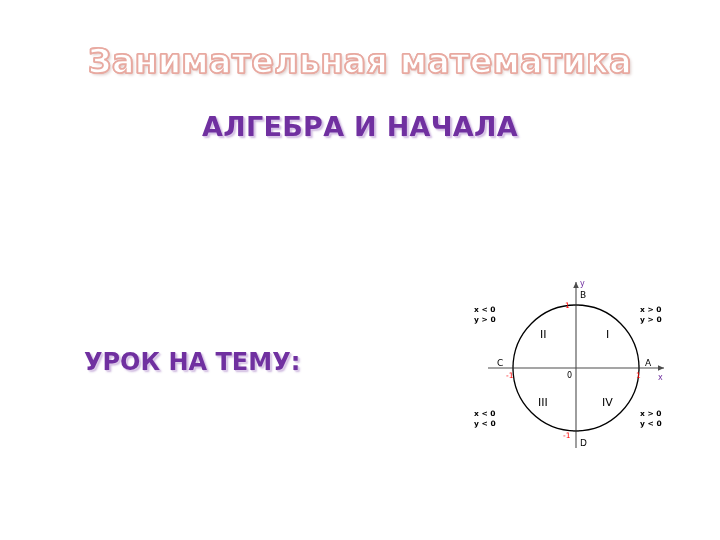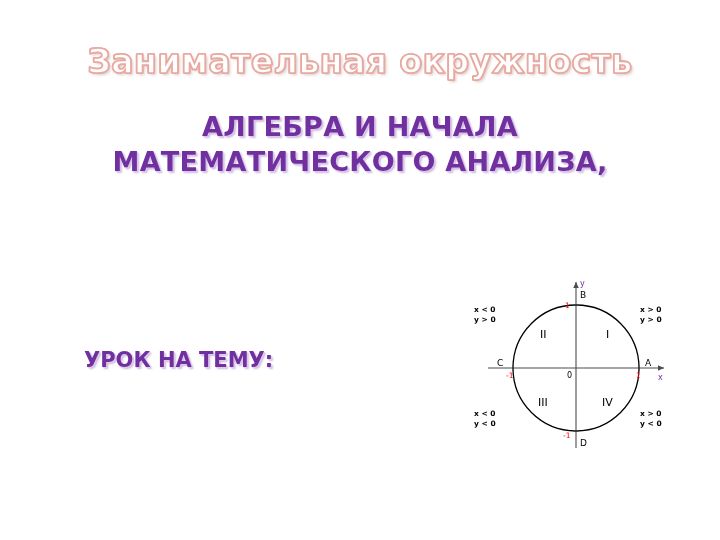--- a/index.html
+++ b/index.html
@@ -60,21 +60,21 @@
   .main-heading .ln { display: block; }
 
   
   .lesson-topic {
     position: absolute;
     top: 345px;
     left: 84px;
     width: 380px;
     text-align: left;
     font-family: "DejaVu Sans", sans-serif;
-    font-size: 21px;
+    font-size: 24px;
     font-weight: bold;
     line-height: 1.45;
     color: #7030a0;
     text-transform: uppercase;
     text-shadow:
       1px 1px 0 #dccbe9,
       2px 2px 2px rgba(112,48,160,0.35);
   }
   .lesson-topic .ln { display: block; }
 
@@ -86,25 +86,24 @@
     width: 216px;
     height: 180px;
   }
   .figure svg { display: block; }
 </style>
 </head>
 <body>
 
 <div class="slide">
 
-  <div class="deco-title">Занимательная окружность</div>
+  <div class="deco-title">Занимательная математика</div>
 
   <div class="main-heading">
     <span class="ln">Алгебра и начала</span>
-    <span class="ln">математического анализа,</span>
   </div>
 
   <div class="lesson-topic">
     <span class="ln">Урок на тему:</span>
   </div>
 
   <div class="figure">
     <svg width="216" height="180" viewBox="0 0 216 180" xmlns="http://www.w3.org/2000/svg">
 
       <g>

